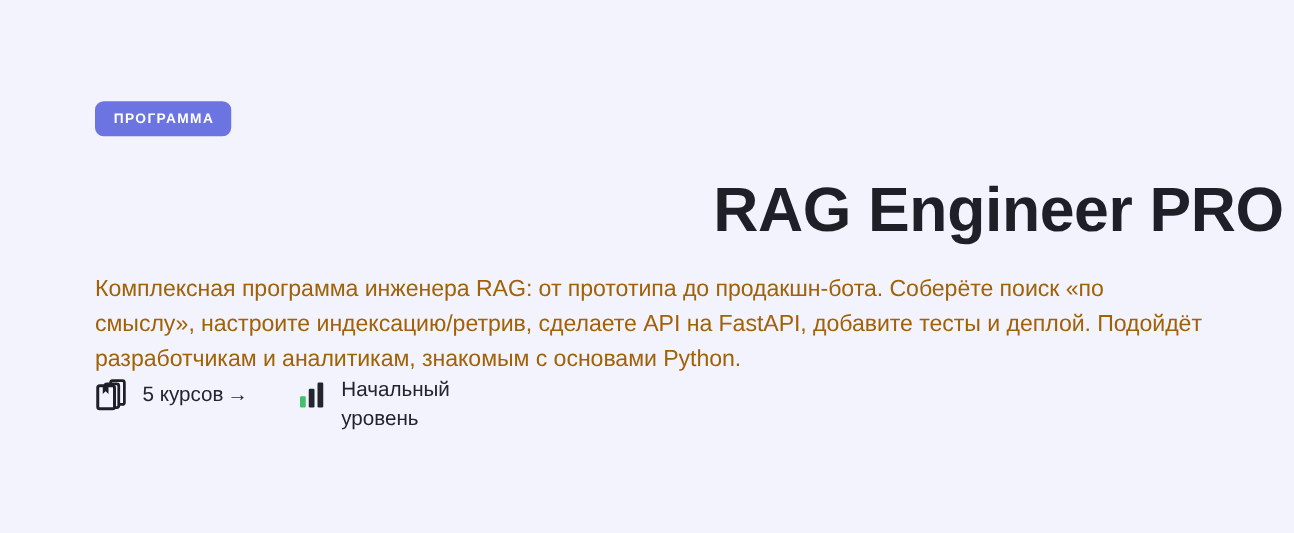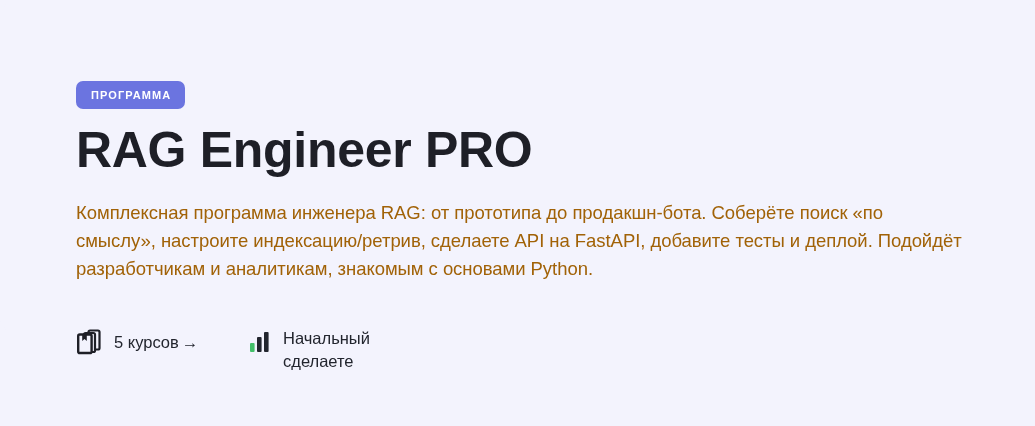--- a/index.html
+++ b/index.html
@@ -34,44 +34,44 @@
     font-weight: bold;
     letter-spacing: 1.1px;
     text-transform: uppercase;
     padding: 8px 14px 8px 15px;
     border-radius: 7px;
     line-height: 12px;
   }
 
   
   .title {
-    margin-top: 14px;
+    margin-top: 32px;
     font-size: 50px;
     font-weight: bold;
     color: #1e1f27;
     letter-spacing: -0.3px;
     line-height: 54px;
+    text-align: right;
   }
 
   
   .desc {
     margin-top: 22px;
     max-width: 888px;
     font-size: 18.5px;
     line-height: 28px;
     color: #a16207;
     letter-spacing: -0.05px;
   }
 
   
   .meta-row {
     display: flex;
     align-items: flex-start;
-    margin-top: 44px;
-    gap: 12px;
+    gap: 2px;
   }
 
   .meta-item {
     display: flex;
     align-items: flex-start;
     gap: 12px;
   }
 
   .meta-item.courses { width: 161px; }
 
@@ -133,17 +133,17 @@
     </div>
 
     <div class="meta-item level">
       <span class="meta-icon level">
         <svg viewBox="0 0 22 22" width="22" height="22" aria-hidden="true">
           <rect x="1" y="12" width="4.6" height="9" rx="1" fill="#43c06a"></rect>
           <rect x="8" y="6" width="4.6" height="15" rx="1" fill="#22252e"></rect>
           <rect x="15" y="1" width="4.6" height="20" rx="1" fill="#22252e"></rect>
         </svg>
       </span>
-      <span class="meta-text level-text">Начальный сделаете</span>
+      <span class="meta-text level-text">Начальный уровень</span>
     </div>
 
   </div>
 </div>
 
 </body></html>

